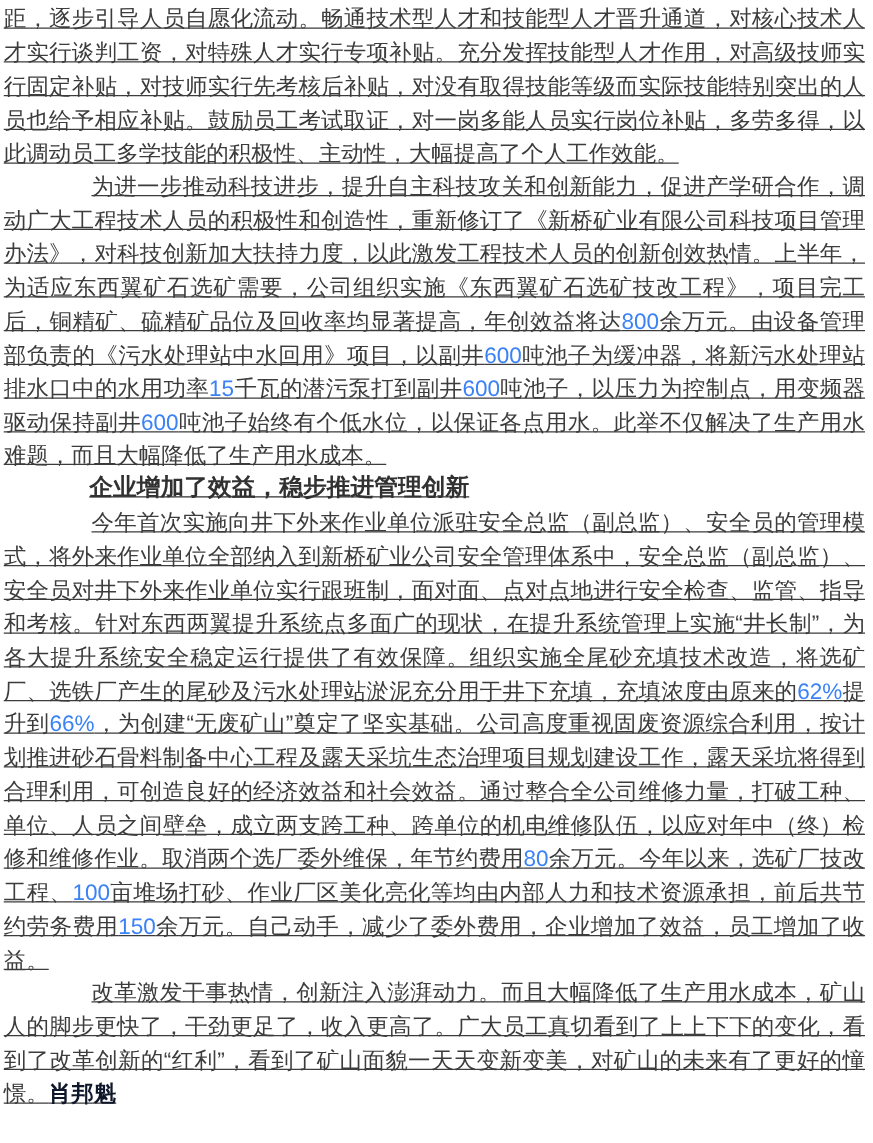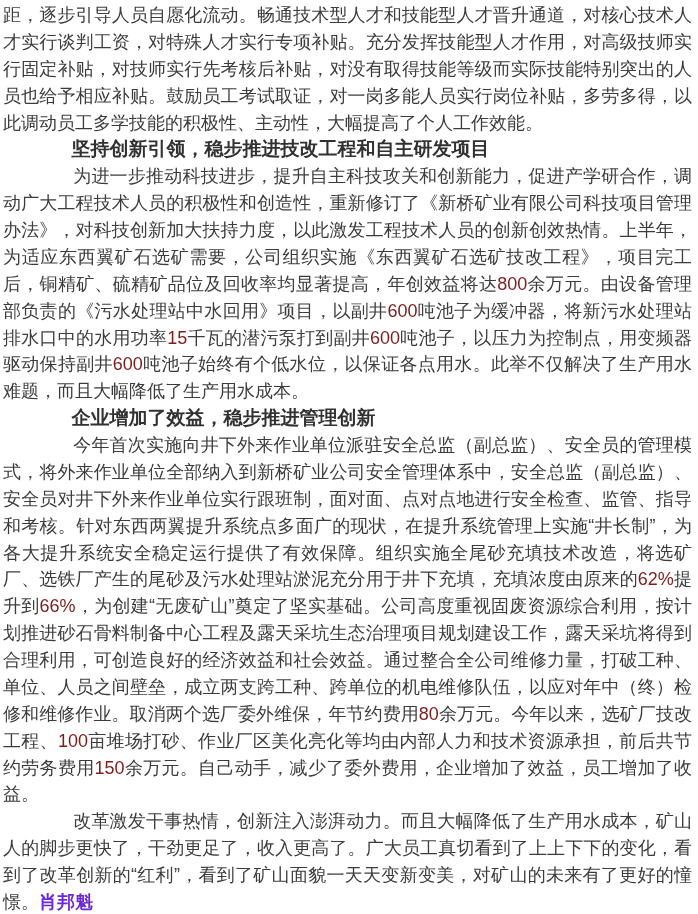--- a/index.html
+++ b/index.html
@@ -21,44 +21,44 @@
   }
   #doc p {
     margin: 0;
     padding: 0;
     font-size: 18px;
     line-height: 26.88px;
     color: #3c3c3c;
     text-align: justify;
     text-justify: inter-ideograph;
     word-break: break-all;
+    text-decoration: underline;
   }
   #doc p.paragraph {
     text-indent: 3.9em;
   }
   #doc p.paragraph_noindent {
     text-indent: 0;
   }
   #doc p.heading {
     font-weight: bold;
     font-size: 19px;
     color: #313131;
     text-indent: 3.6em;
   }
   #doc span.num {
-    color: #7f1d1d;
+    color: #3b82f6;
   }
   #doc span.bold {
     font-weight: bold;
-    color: #6d28d9;
+    color: #0f172a;
   }
 </style>
 </head>
 <body>
 
 <main id="doc">
     <p class="paragraph_noindent"><span>距，逐步引导人员自愿化流动。畅通技术型人才和技能型人才晋升通道，对核心技术人才实行谈判工资，对特殊人才实行专项补贴。充分发挥技能型人才作用，对高级技师实行固定补贴，对技师实行先考核后补贴，对没有取得技能等级而实际技能特别突出的人员也给予相应补贴。鼓励员工考试取证，对一岗多能人员实行岗位补贴，多劳多得，以此调动员工多学技能的积极性、主动性，大幅提高了个人工作效能。</span></p>
-    <p class="heading"><span>坚持创新引领，稳步推进技改工程和自主研发项目</span></p>
     <p class="paragraph"><span>为进一步推动科技进步，提升自主科技攻关和创新能力，促进产学研合作，调动广大工程技术人员的积极性和创造性，重新修订了《新桥矿业有限公司科技项目管理办法》，对科技创新加大扶持力度，以此激发工程技术人员的创新创效热情。上半年，为适应东西翼矿石选矿需要，公司组织实施《东西翼矿石选矿技改工程》，项目完工后，铜精矿、硫精矿品位及回收率均显著提高，年创效益将达</span><span class="num">800</span><span>余万元。由设备管理部负责的《污水处理站中水回用》项目，以副井</span><span class="num">600</span><span>吨池子为缓冲器，将新污水处理站排水口中的水用功率</span><span class="num">15</span><span>千瓦的潜污泵打到副井</span><span class="num">600</span><span>吨池子，以压力为控制点，用变频器驱动保持副井</span><span class="num">600</span><span>吨池子始终有个低水位，以保证各点用水。此举不仅解决了生产用水难题，而且大幅降低了生产用水成本。</span></p>
     <p class="heading"><span>企业增加了效益，稳步推进管理创新</span></p>
     <p class="paragraph"><span>今年首次实施向井下外来作业单位派驻安全总监（副总监）、安全员的管理模式，将外来作业单位全部纳入到新桥矿业公司安全管理体系中，安全总监（副总监）、安全员对井下外来作业单位实行跟班制，面对面、点对点地进行安全检查、监管、指导和考核。针对东西两翼提升系统点多面广的现状，在提升系统管理上实施“井长制”，为各大提升系统安全稳定运行提供了有效保障。组织实施全尾砂充填技术改造，将选矿厂、选铁厂产生的尾砂及污水处理站淤泥充分用于井下充填，充填浓度由原来的</span><span class="num">62%</span><span>提升到</span><span class="num">66%</span><span>，为创建“无废矿山”奠定了坚实基础。公司高度重视固废资源综合利用，按计划推进砂石骨料制备中心工程及露天采坑生态治理项目规划建设工作，露天采坑将得到合理利用，可创造良好的经济效益和社会效益。通过整合全公司维修力量，打破工种、单位、人员之间壁垒，成立两支跨工种、跨单位的机电维修队伍，以应对年中（终）检修和维修作业。取消两个选厂委外维保，年节约费用</span><span class="num">80</span><span>余万元。今年以来，选矿厂技改工程、</span><span class="num">100</span><span>亩堆场打砂、作业厂区美化亮化等均由内部人力和技术资源承担，前后共节约劳务费用</span><span class="num">150</span><span>余万元。自己动手，减少了委外费用，企业增加了效益，员工增加了收益。</span></p>
     <p class="paragraph"><span>改革激发干事热情，创新注入澎湃动力。而且大幅降低了生产用水成本，矿山人的脚步更快了，干劲更足了，收入更高了。广大员工真切看到了上上下下的变化，看到了改革创新的“红利”，看到了矿山面貌一天天变新变美，对矿山的未来有了更好的憧憬。</span><span class="bold">肖邦魁</span></p>
   </main>
 
 </body></html>

